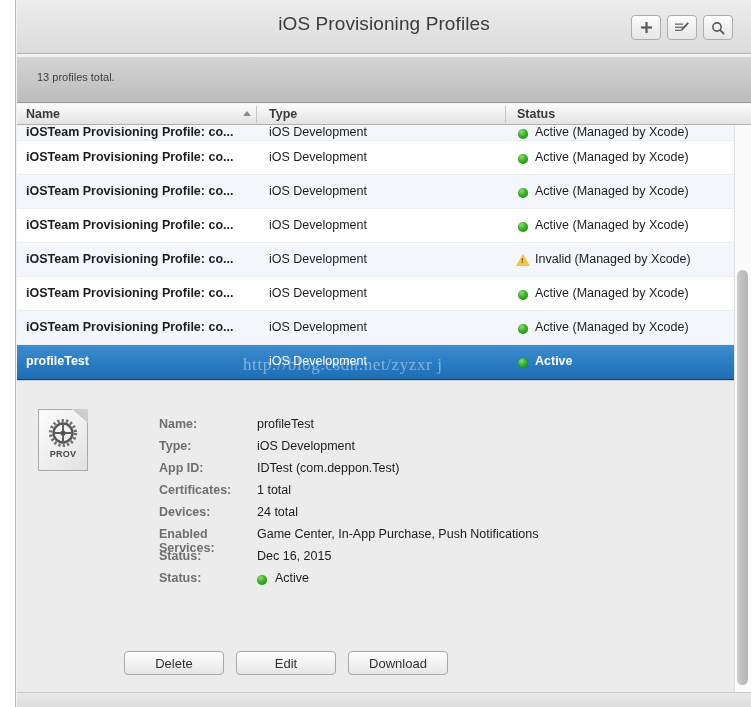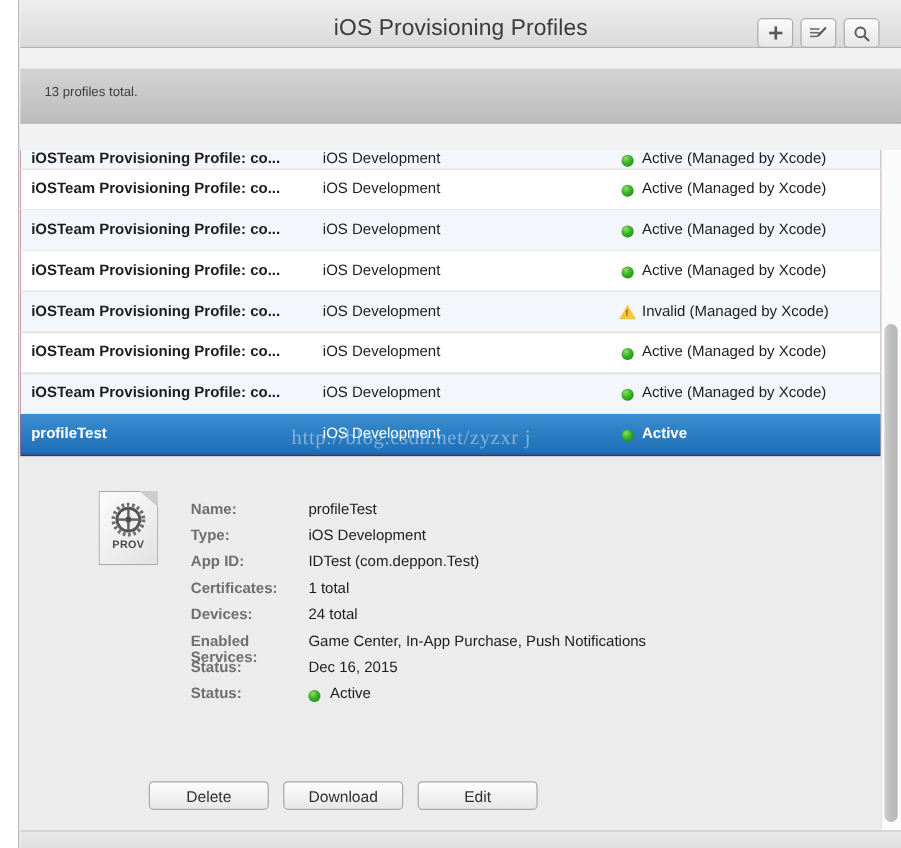--- a/index.html
+++ b/index.html
@@ -31,21 +31,21 @@
     left: 0; top: 0;
     width: 16px; height: 707px;
     background: #ffffff;
     border-right: 1px solid #b8b8b8;
   }
 
   
   .titlebar {
     position: absolute;
     left: 17px; top: 0;
-    width: 734px; height: 40px;
+    width: 734px; height: 54px;
     background: linear-gradient(to bottom, #ededed 0%, #e4e4e4 50%, #dadada 100%);
     border-bottom: 1px solid #b4b4b4;
   }
   .title-text {
     position: absolute;
     left: 0; top: 13px;
     width: 734px;
     text-align: center;
     font-size: 19px;
     color: #3b3b3b;
@@ -196,21 +196,21 @@
     position: absolute;
     left: 17px; top: 380px;
     width: 717px; height: 312px;
     background: #ececec;
     border-top: 1px solid #cfcfcf;
   }
 
   .prov-icon {
     position: absolute;
     left: 21px; top: 28px;
-    width: 50px; height: 62px; margin-left: 44px;
+    width: 50px; height: 62px;
   }
   .prov-page {
     position: absolute;
     left: 0; top: 0;
     width: 50px; height: 62px;
     background: linear-gradient(135deg, #fcfcfc 0%, #ededed 60%, #e2e2e2 100%);
     border: 1px solid #a9a9a9;
     clip-path: polygon(0 0, 68% 0, 100% 22%, 100% 100%, 0 100%);
   }
   .prov-fold {
@@ -341,20 +341,28 @@
           <line x1="9.2" y1="9.2" x2="12.6" y2="12.6" stroke="#5a5a5a" stroke-width="1.8" stroke-linecap="round"></line>
         </svg>
       </div>
     </div>
   </div>
 
   <div class="summary-bar">
     <div class="summary-text">13 profiles total.</div>
   </div>
 
+  <div class="col-header">
+    <div class="ch-cell ch-name">Name</div>
+    <div class="sort-arrow"></div>
+    <div class="ch-divider" style="left:239px;"></div>
+    <div class="ch-cell ch-type">Type</div>
+    <div class="ch-divider" style="left:488px;"></div>
+    <div class="ch-cell ch-status">Status</div>
+  </div>
 
   <div class="table-area">
 
     <div class="row alt" style="height:25px; margin-top:-9px;">
       <div class="cell c-name">iOSTeam Provisioning Profile: co...</div>
       <div class="cell c-type">iOS Development</div>
       <div class="dot"></div>
       <div class="cell c-status">Active (Managed by Xcode)</div>
     </div>
 
@@ -461,22 +469,22 @@
     <div class="kv status-row" style="top:190px;">
       <span class="k">Status:</span>
       <span class="status-dot-detail"></span>
       <span class="v">Active</span>
     </div>
 
   </div>
 
   <div class="actions">
     <button class="act-btn">Delete</button>
+    <button class="act-btn">Edit</button>
     <button class="act-btn">Download</button>
-    <button class="act-btn">Edit</button>
   </div>
 
   <div class="scrollbar-track"></div>
   <div class="scrollbar-thumb"></div>
 
   <div class="bottom-bar"></div>
 
 </div>
 
 </body></html>

